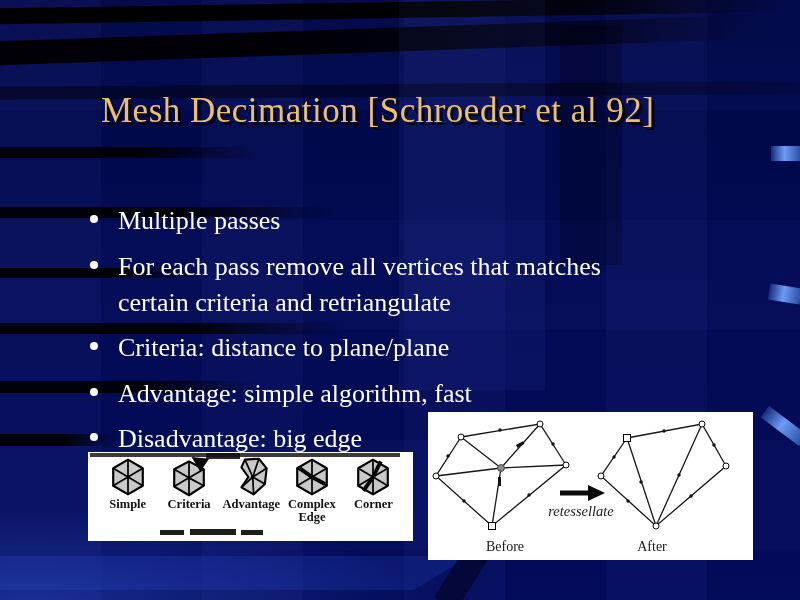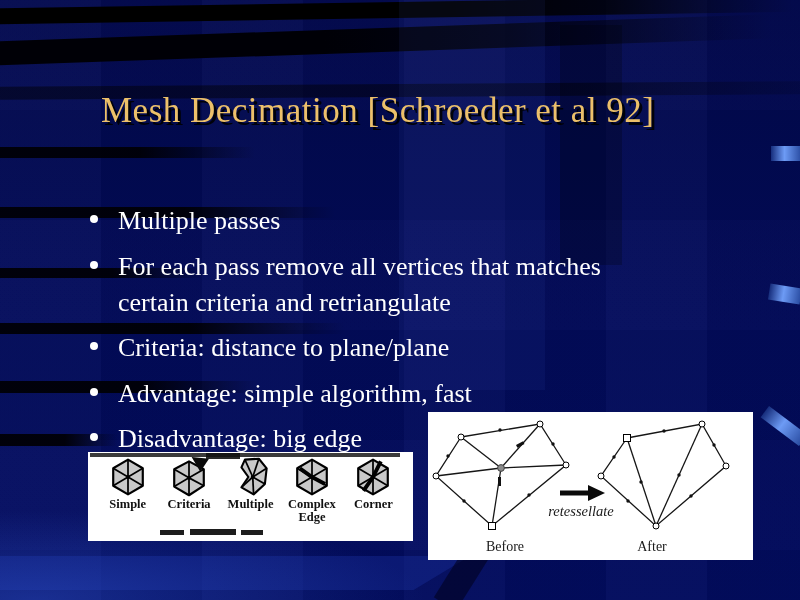--- a/index.html
+++ b/index.html
@@ -154,21 +154,21 @@
           <g stroke="#000" stroke-width="2">
             <line x1="26" y1="23" x2="17" y2="3"></line>
               <line x1="26" y1="23" x2="33" y2="2"></line>
             <line x1="26" y1="23" x2="42" y2="13"></line>
               <line x1="26" y1="23" x2="40" y2="31"></line>
             <line x1="26" y1="23" x2="27" y2="43"></line>
               <line x1="26" y1="23" x2="13" y2="35"></line>
           </g>
           <circle cx="26" cy="23" r="2.2" fill="#000"></circle>
         </svg>
-        <div class="vlabel">Multiple</div>
+        <div class="vlabel">Advantage</div>
       </div>
       <div class="vcol">
         <svg viewBox="0 0 48 46" width="44" height="40">
           <polygon points="24,3 41,13 41,33 24,43 7,33 7,13" fill="#c9c9c9" stroke="#000" stroke-width="2.5" stroke-linejoin="round"></polygon>
           <g stroke="#000" stroke-width="2">
             <line x1="24" y1="23" x2="24" y2="3"></line>
               <line x1="24" y1="23" x2="41" y2="13"></line>
             <line x1="24" y1="23" x2="41" y2="33"></line>
               <line x1="24" y1="23" x2="24" y2="43"></line>
             <line x1="24" y1="23" x2="7" y2="33"></line>

